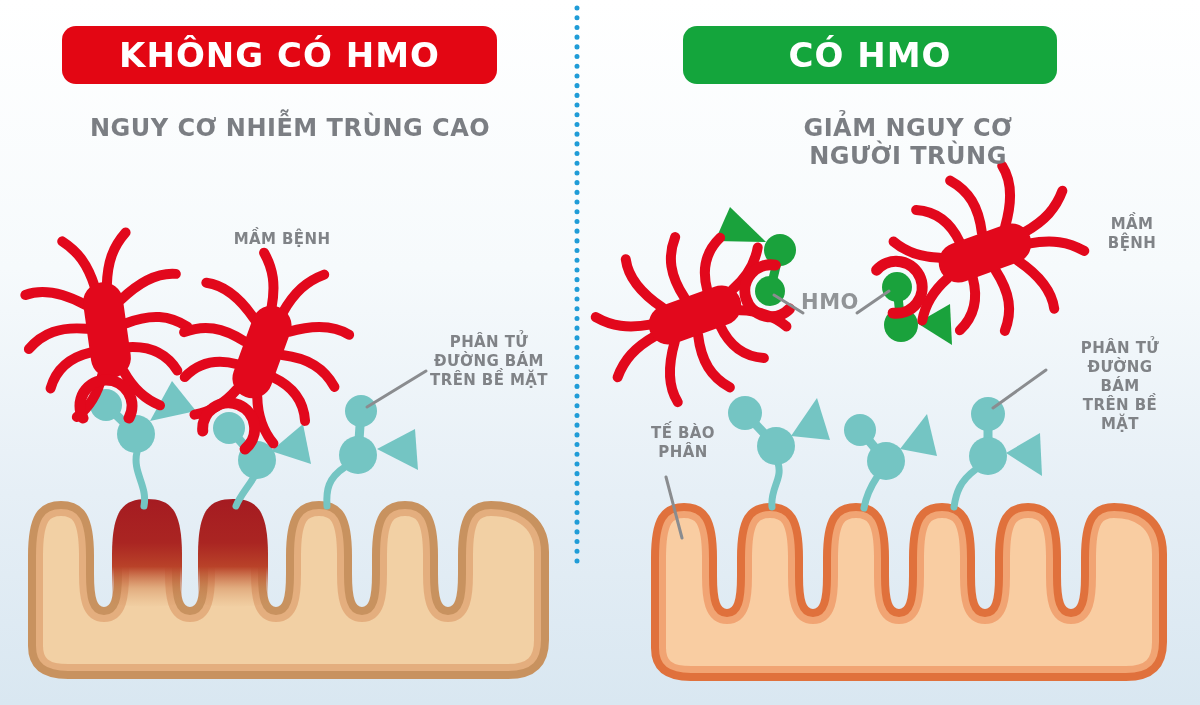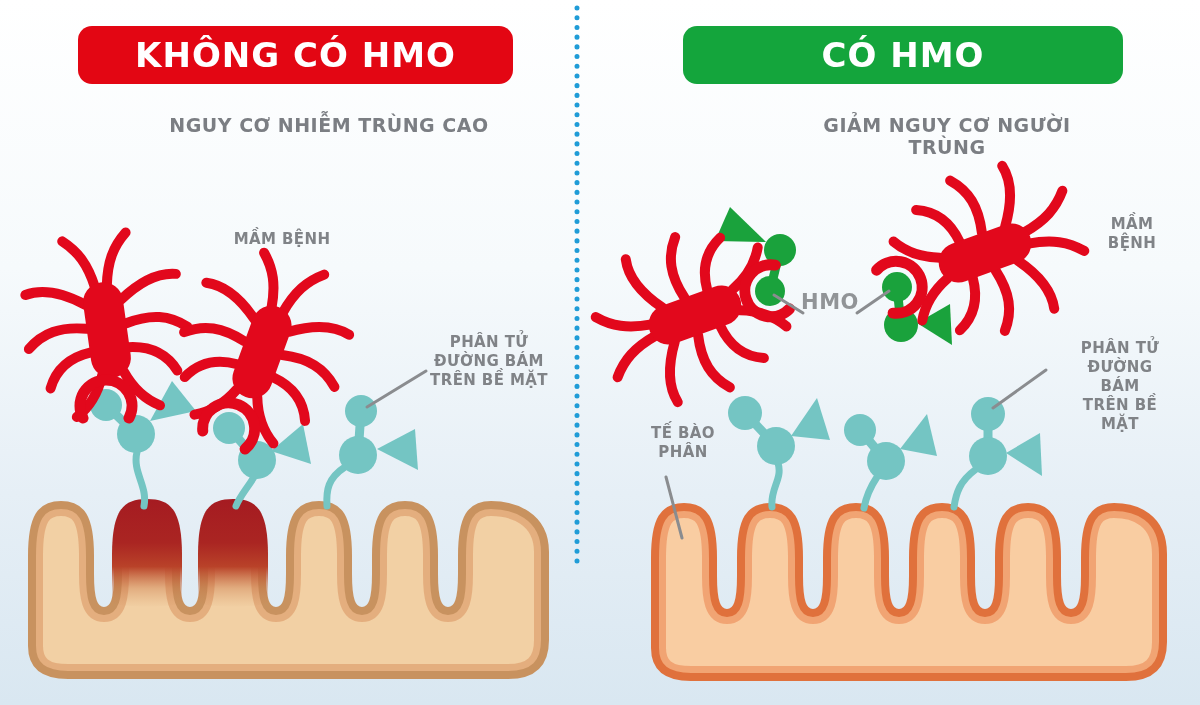--- a/index.html
+++ b/index.html
@@ -9,23 +9,23 @@
     overflow:hidden;
     background:linear-gradient(180deg,#ffffff 0%,#f6fafc 38%,#e6eff6 70%,#d9e7f1 100%);
     font-family:"DejaVu Sans","Liberation Sans",sans-serif;
   }
   #stage svg{position:absolute;left:0;top:0;}
   .txt{position:absolute;transform:translateX(-50%);text-align:center;
        font-weight:bold;color:var(--text-gray);white-space:pre-line;}
   .banner{position:absolute;height:58px;border-radius:14px;color:#fff;
           font-weight:bold;font-size:34px;line-height:58px;text-align:center;
           letter-spacing:1px;}
-  .banner.red{background:var(--banner-red);margin-left:16px;}
+  .banner.red{background:var(--banner-red);}
   .banner.green{background:var(--banner-green);}
-  .subtitle{font-size:19px;letter-spacing:.5px;margin-left:39px;}
+  .subtitle{font-size:24px;letter-spacing:.5px;}
   .small-label{font-size:15px;line-height:19px;letter-spacing:.4px;color:var(--label-gray);}
   .hmo-label{font-size:21px;letter-spacing:.5px;color:var(--hmo-label-gray);}
   
   .germ-fill{fill:var(--germ-red);}
   .germ-leg{stroke:var(--germ-red);stroke-width:10;fill:none;stroke-linecap:round;}
   .mouth{stroke:var(--germ-red);stroke-width:11;fill:none;stroke-linecap:round;}
   .teal{fill:var(--sugar-teal);}
   .teal-neck{stroke:var(--sugar-teal);stroke-width:9;stroke-linecap:round;}
   .stem{stroke:var(--sugar-teal);stroke-width:7;fill:none;stroke-linecap:round;}
   .green{fill:var(--hmo-green);}
@@ -163,21 +163,21 @@
     </g>
 
     <line class="leader" x1="367" y1="407" x2="426" y2="371"></line>
     <line class="leader" x1="774" y1="295" x2="803" y2="313"></line>
     <line class="leader" x1="857" y1="313" x2="889" y2="291"></line>
     <line class="leader" x1="993" y1="408" x2="1046" y2="370"></line>
     <line class="leader" x1="666" y1="477" x2="682" y2="538"></line>
   </svg>
 
   <div class="banner red" style="left:62px;top:26px;width:435px;">KHÔNG CÓ HMO</div>
-  <div class="banner green" style="left:683px;top:26px;width:440px;">CÓ HMO</div>
+  <div class="banner green" style="left:683px;top:26px;width:374px;">CÓ HMO</div>
 
   <div class="txt subtitle" style="left:290px;top:114px;">NGUY CƠ NHIỄM TRÙNG CAO</div>
   <div class="txt subtitle" style="left:908px;top:114px;">GIẢM NGUY CƠ NGƯỜI TRÙNG</div>
 
   <div class="txt small-label" style="left:282px;top:230px;">MẦM BỆNH</div>
   <div class="txt small-label" style="left:1132px;top:215px;">MẦM BỆNH</div>
 
   <div class="txt small-label" style="left:489px;top:333px;">PHÂN TỬ
 ĐƯỜNG BÁM
 TRÊN BỀ MẶT</div>

